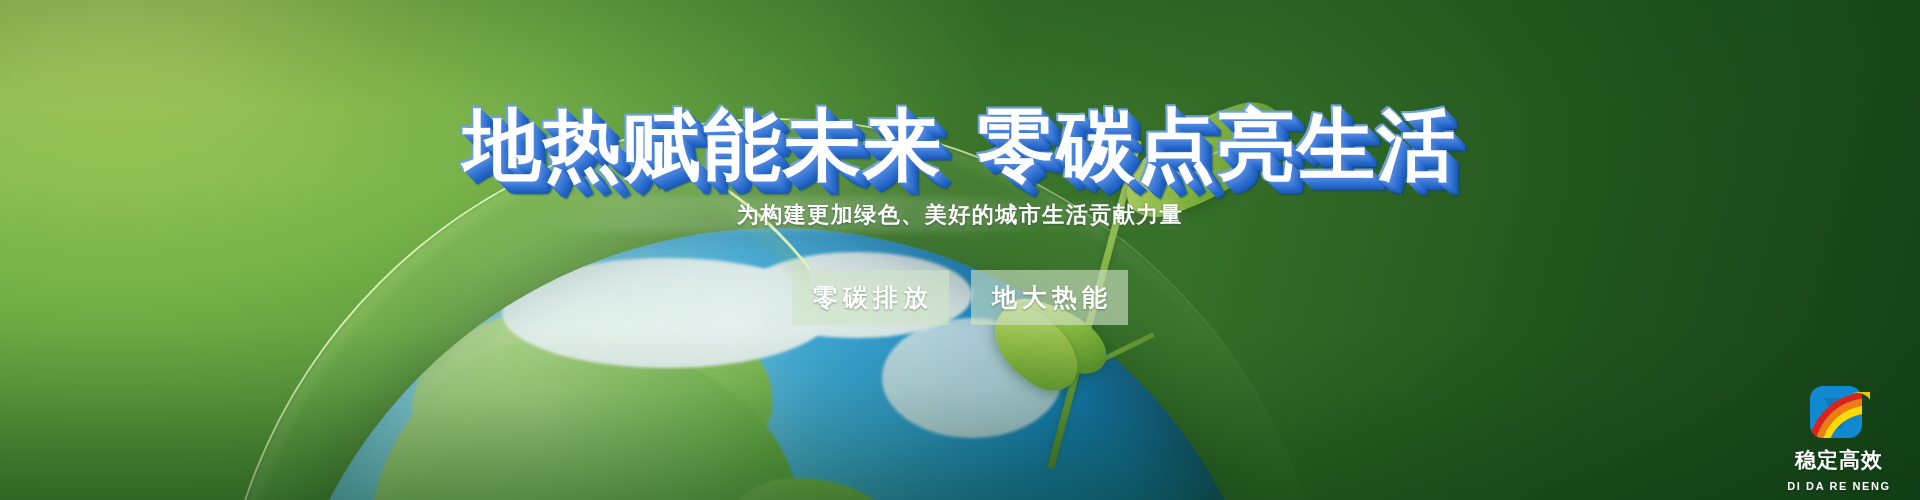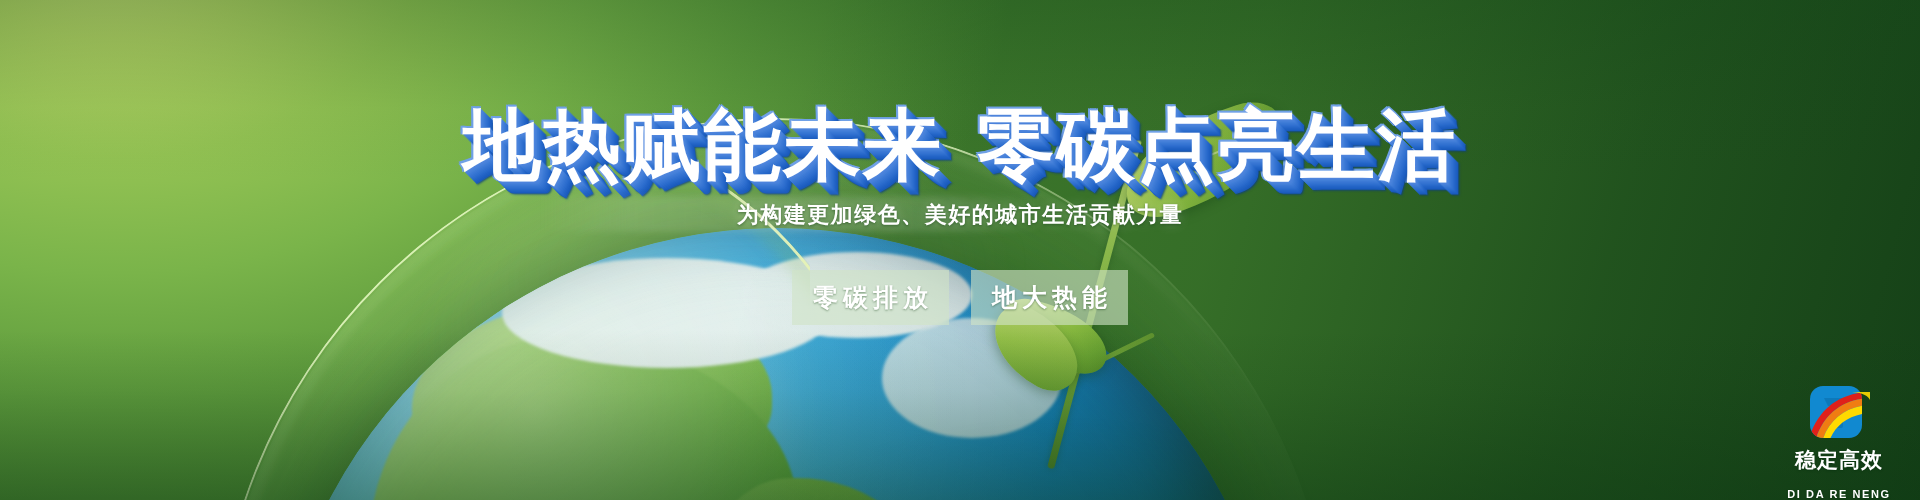--- a/index.html
+++ b/index.html
@@ -251,21 +251,21 @@
   }
   .logo-mark{position:absolute;left:26px;top:0;width:66px;height:60px;}
   .logo-cn{
     position:absolute;left:0;right:0;top:62px;
     text-align:center;
     color:#ffffff;font-weight:bold;font-size:21px;letter-spacing:1px;
     font-family:"DejaVu Sans","Liberation Sans",sans-serif;
     text-shadow:0 1px 2px rgba(10,50,15,.7);
   }
   .logo-en{
-    position:absolute;left:0;right:0;top:104px;
+    position:absolute;left:0;right:0;top:96px;
     text-align:center;
     color:#ffffff;font-weight:bold;font-size:11px;letter-spacing:1.6px;
     font-family:"Liberation Sans",sans-serif;
     text-shadow:0 1px 2px rgba(10,50,15,.7);
   }
 </style>
 </head>
 <body>
 
 <div id="banner">

